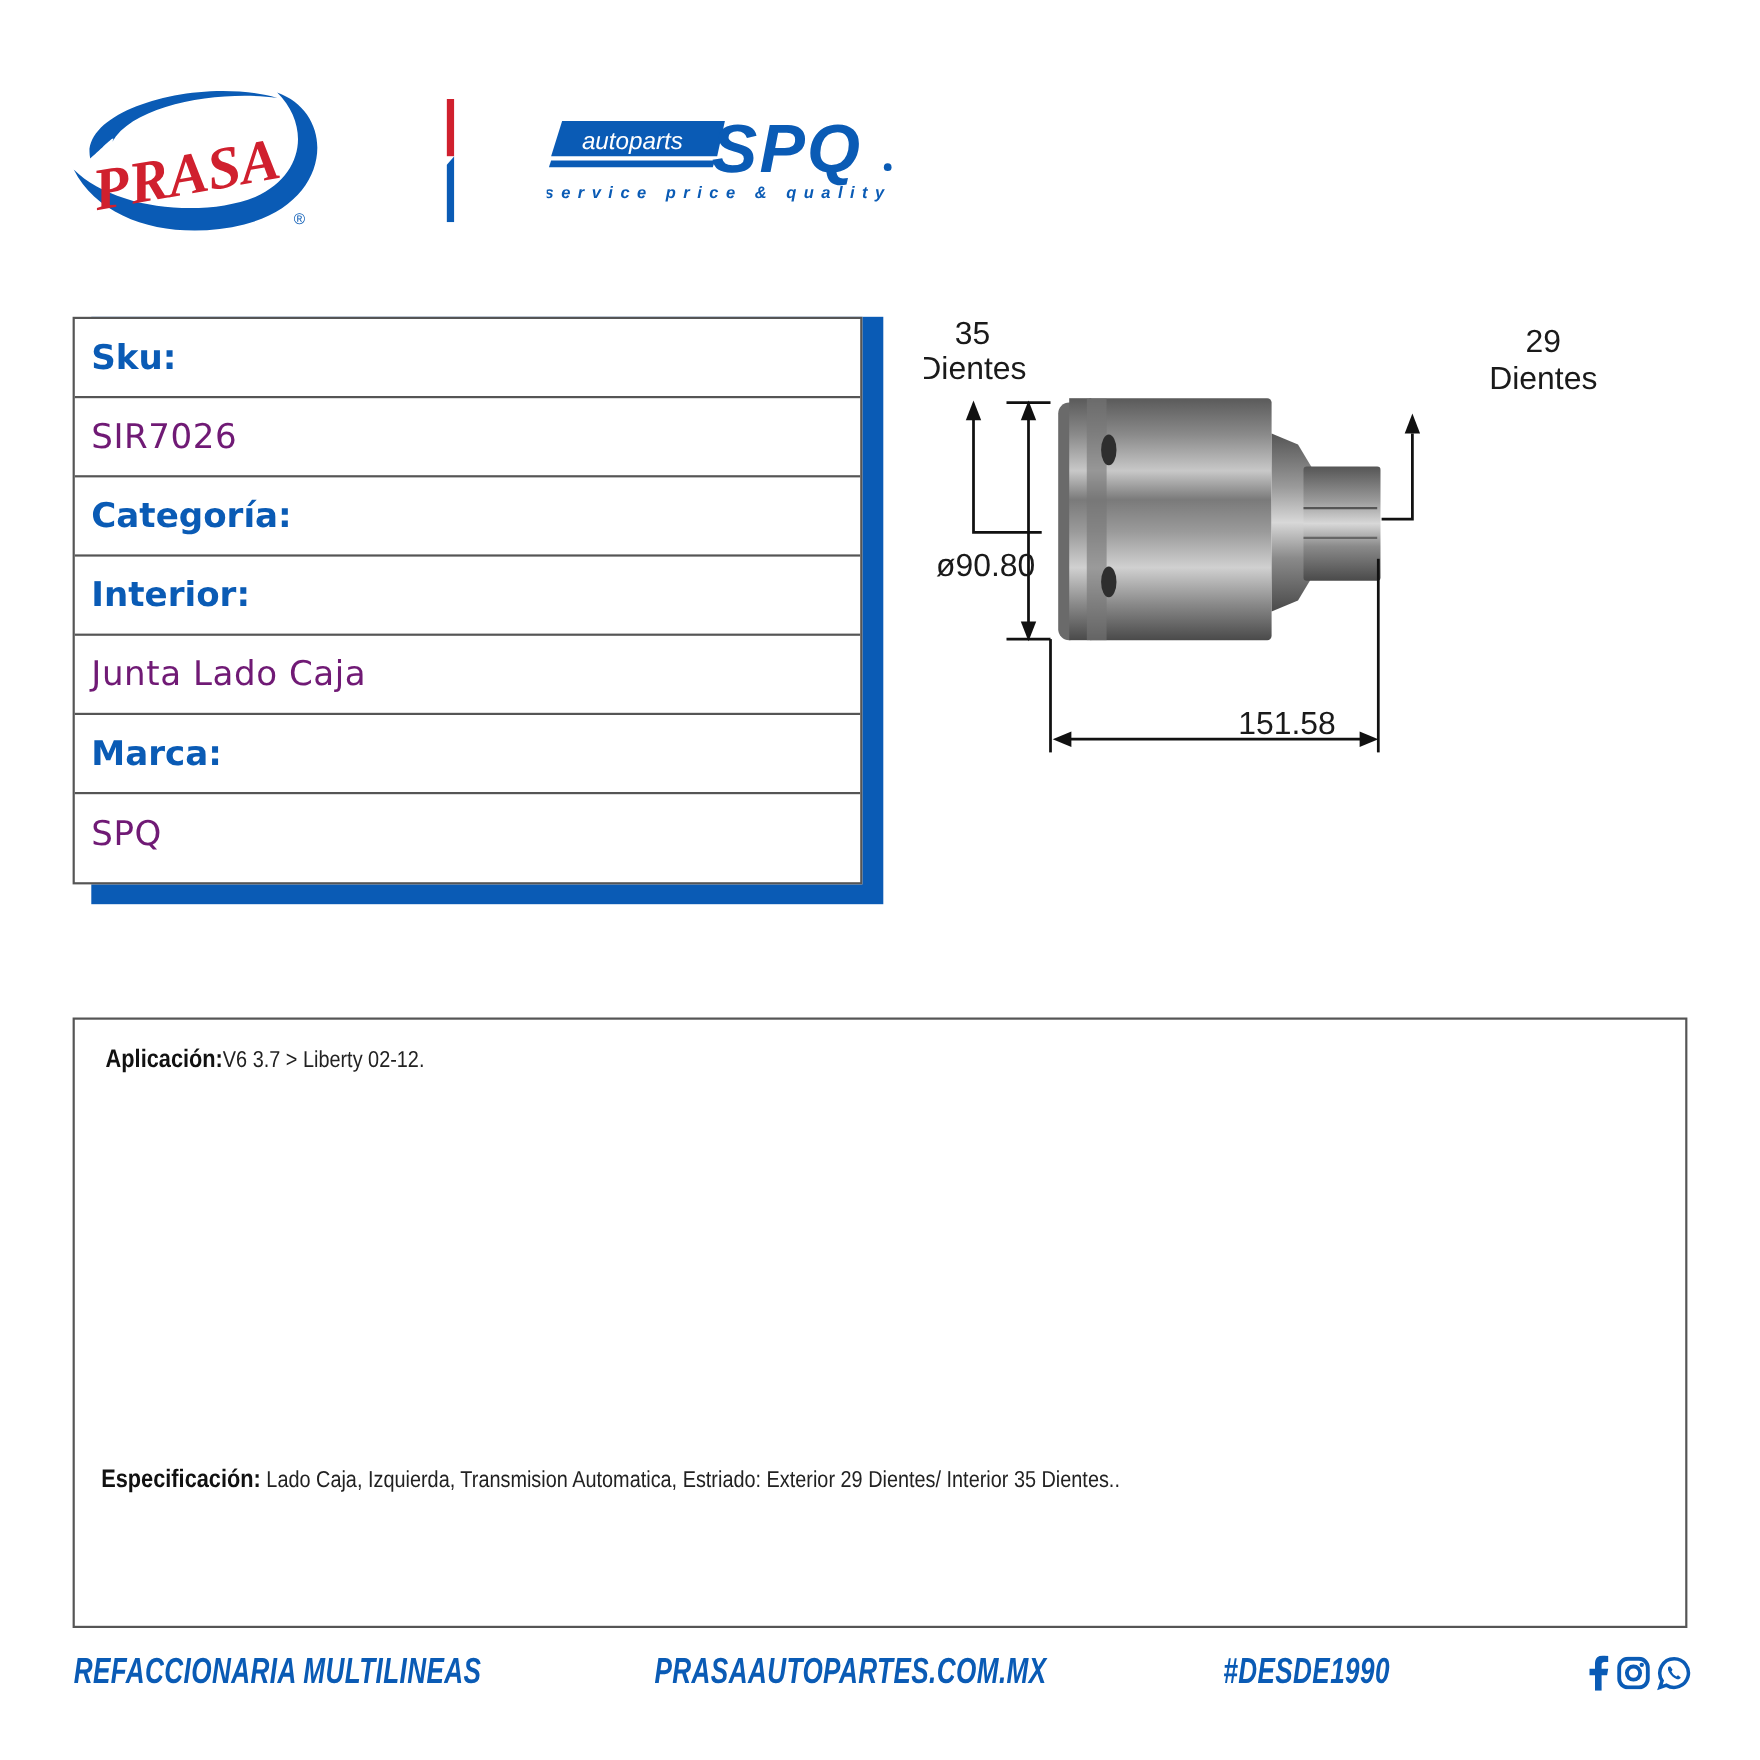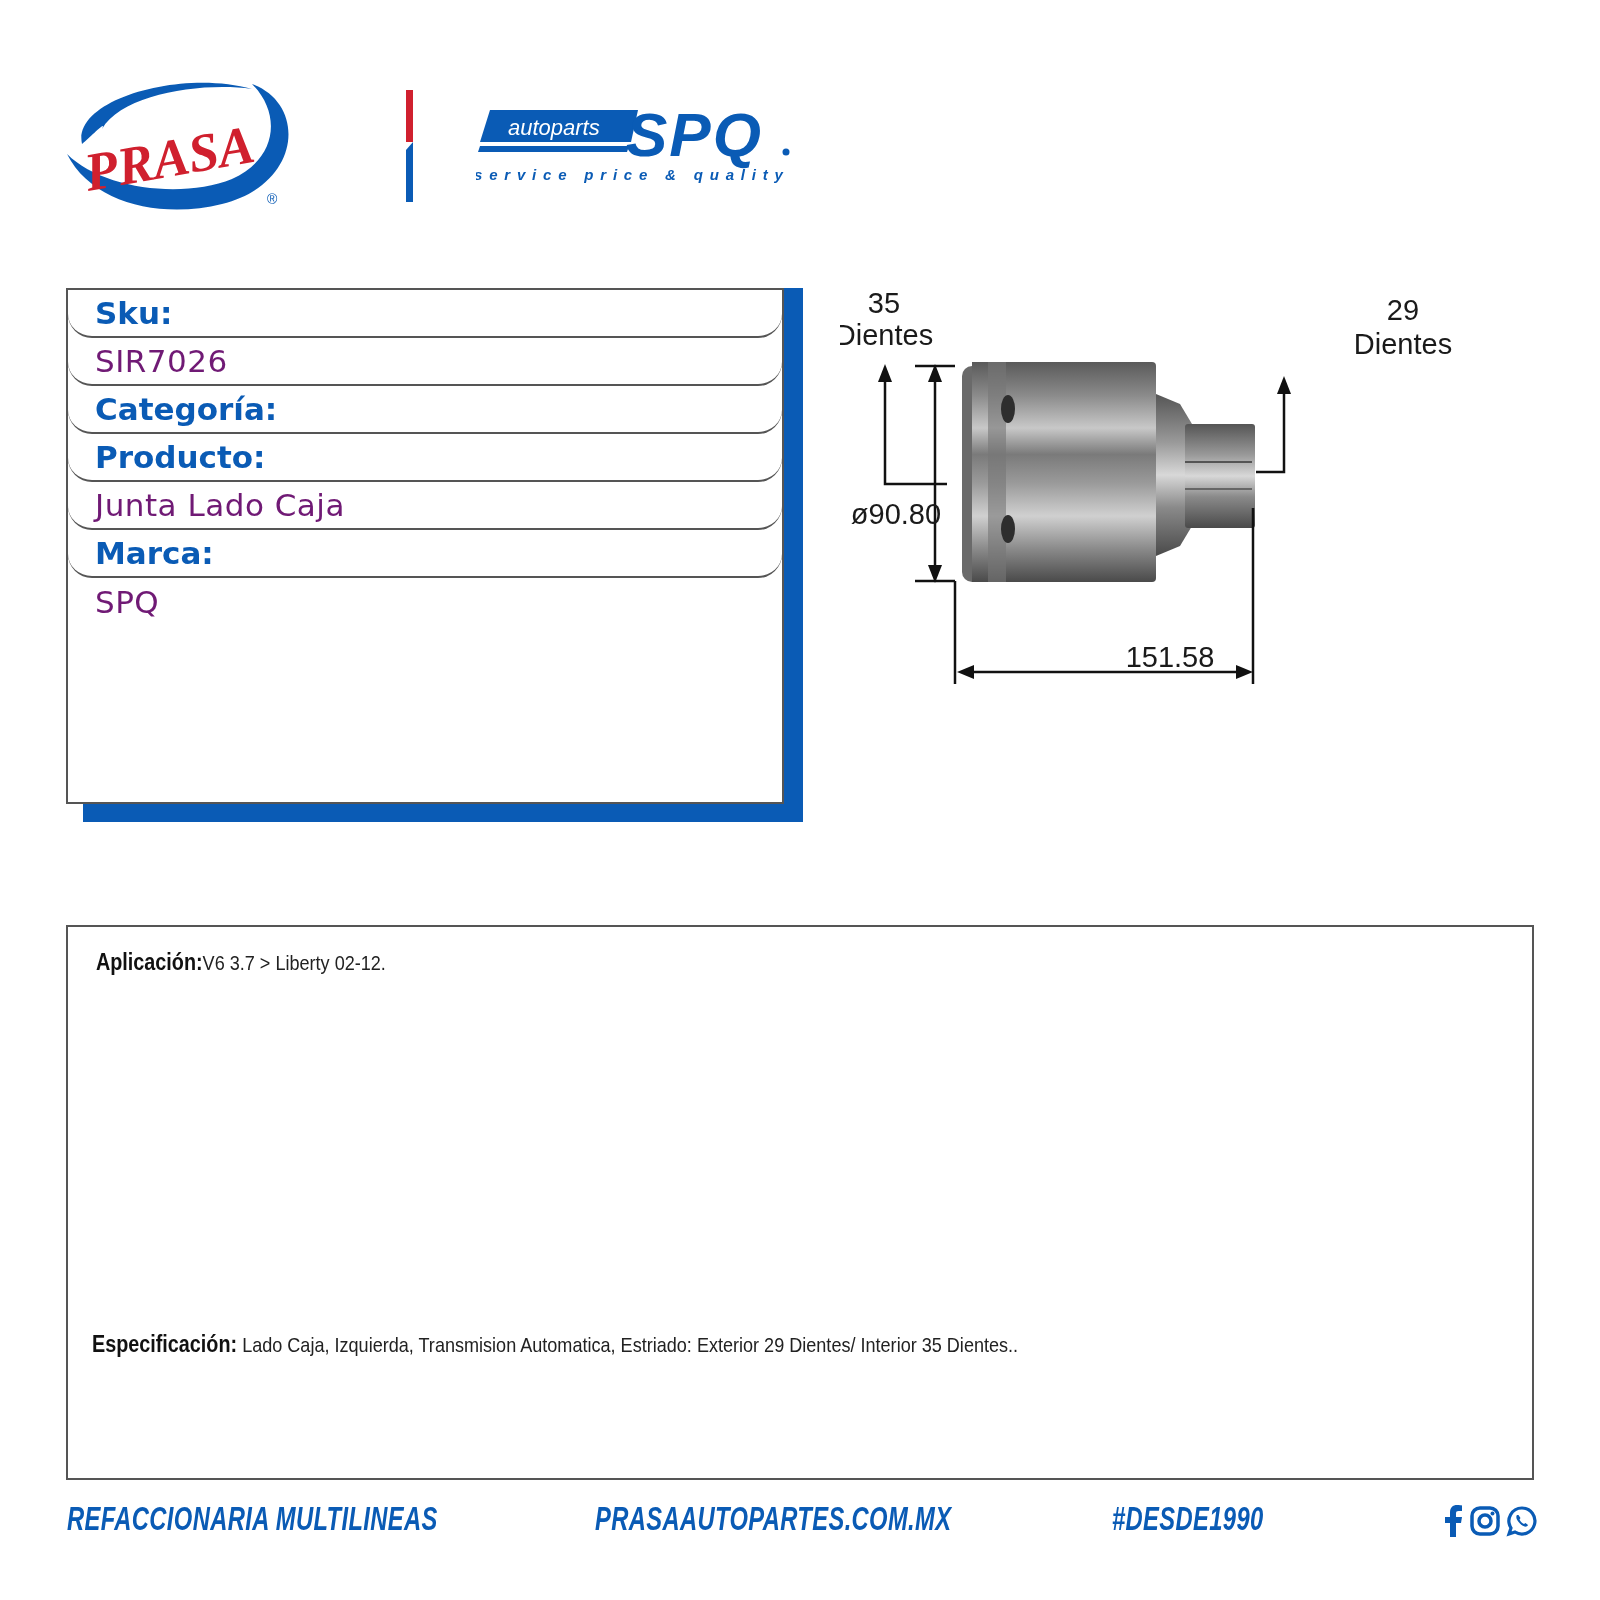--- a/index.html
+++ b/index.html
@@ -1,26 +1,26 @@
 <!DOCTYPE html>
 <html><head>
 <meta charset="utf-8">
 <style>
   html, body { margin:0; padding:0; background:#ffffff; }
   body { width:1600px; height:1600px; position:relative; overflow:hidden; font-family:"Liberation Sans", sans-serif; color:#1a1a1a; }
 
   
   .logo-prasa { position:absolute; left:62px; top:74px; width:240px; height:145px; }
   .divider { position:absolute; left:406px; top:90px; width:7px; height:112px; }
-  .logo-spq { position:absolute; left:476px; top:100px; width:340px; height:90px; }
+  .logo-spq { position:absolute; left:497px; top:100px; width:340px; height:90px; }
 
   
   .spec-shadow { position:absolute; left:83px; top:288px; width:720px; height:534px; background:#0a5bb5; }
   .spec-table { position:absolute; left:66px; top:288px; width:718px; height:516px; background:#fff; border:2px solid #555; box-sizing:border-box; }
-  .spec-row { height:48px; border-bottom:2px solid #555; box-sizing:border-box; display:flex; align-items:center; padding-left:27px; font-size:33px;border-radius:32px; }
+  .spec-row { height:72px; border-bottom:2px solid #555; box-sizing:border-box; display:flex; align-items:center; padding-left:15px; font-size:33px; }
   .spec-row:last-child { border-bottom:none; }
   .spec-label { color:#0a5bb5; font-weight:bold; font-family:"DejaVu Sans", sans-serif; font-size:31px; }
   .spec-value { color:#701a75; font-family:"DejaVu Sans", sans-serif; font-size:31px; letter-spacing:0.5px; }
 
   
   .diagram { position:absolute; left:840px; top:284px; width:700px; height:420px; }
   .dim-text { font-family:"Liberation Sans", sans-serif; font-size:29px; fill:#1a1a1a; }
 
   
   .info-box { position:absolute; left:66px; top:886px; width:1468px; height:555px; border:2px solid #555; box-sizing:border-box; background:#fff;margin-top:39px; }
@@ -74,21 +74,21 @@
   <div class="spec-row">
       <span class="spec-label">Sku:</span>
     </div>
   <div class="spec-row">
       <span class="spec-value">SIR7026</span>
     </div>
   <div class="spec-row">
       <span class="spec-label">Categoría:</span>
     </div>
   <div class="spec-row">
-      <span class="spec-label">Producto:</span>
+      <span class="spec-label">Interior:</span>
     </div>
   <div class="spec-row">
       <span class="spec-value">Junta Lado Caja</span>
     </div>
   <div class="spec-row">
       <span class="spec-label">Marca:</span>
     </div>
   <div class="spec-row">
       <span class="spec-value">SPQ</span>
     </div>

